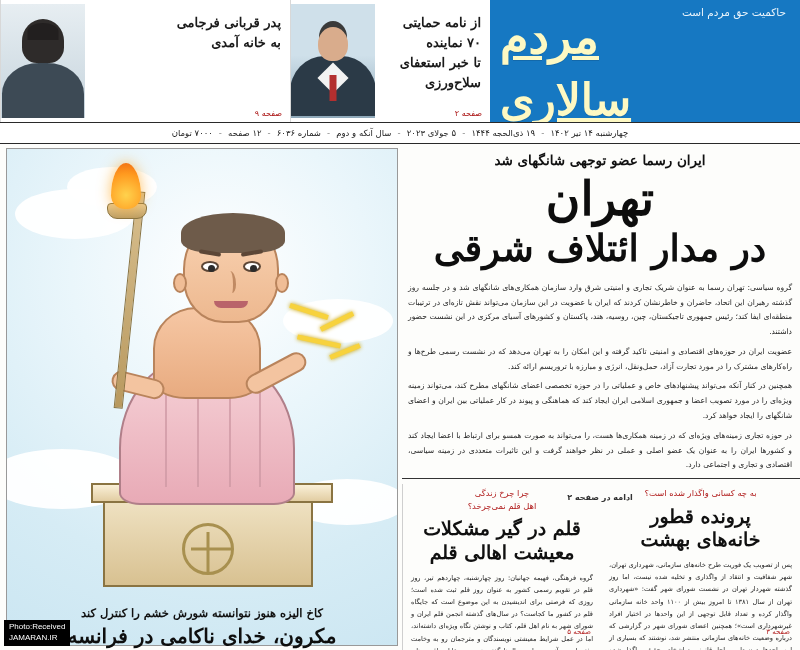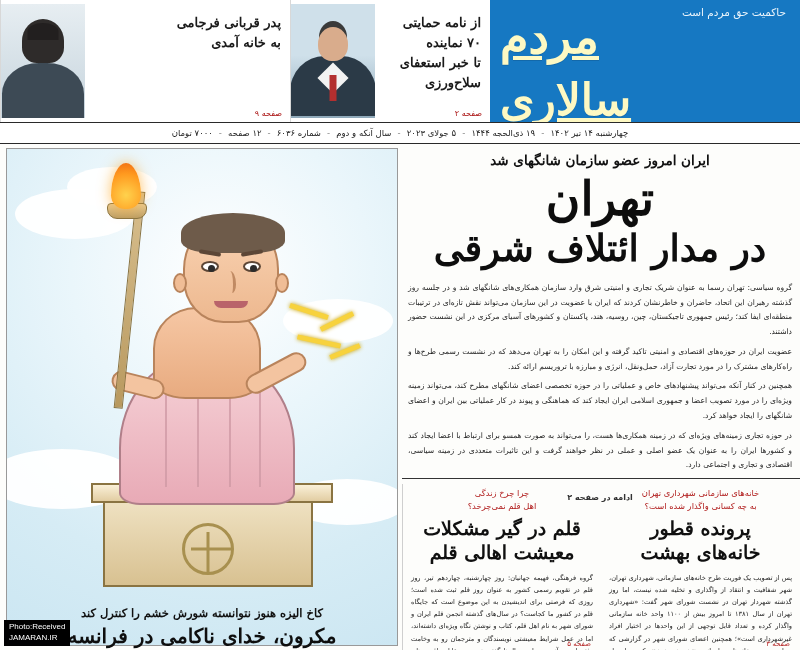--- a/index.html
+++ b/index.html
@@ -201,21 +201,21 @@
     font-family: "DejaVu Serif", "Liberation Serif", serif;
     font-weight: bold; font-size: 19px; line-height: 1.25; color: #101010;
     margin-top: 5px;
   }
   .low-title span { display:block; }
   .low-body {
     margin-top: 7px;
     font-size: 6.6px; line-height: 1.85; text-align: justify; color: #222;
   }
   .low-page {
-    position:absolute; bottom: 2px; right: 10px;
+    position:absolute; bottom: 14px; right: 10px;
     font-size: 7px; color: #b01b1b;
   }
 
   
   .cartoon-wrap {
     position: absolute; top: 2px; left: 6px;
     width: 392px; height: 498px;
     border: 1px solid #999;
     background: #dff0f6;
     overflow: hidden;
@@ -418,39 +418,38 @@
     <span>شماره ۶۰۳۶</span>
       <span class="sep">-</span>
     <span>۱۲ صفحه</span>
       <span class="sep">-</span>
     <span>۷۰۰۰ تومان</span>
   </div>
 
   <div class="main">
 
     <div class="lead">
-      <div class="kicker">ایران امروز عضو سازمان شانگهای شد</div>
+      <div class="kicker">ایران رسما عضو توجهی شانگهای شد</div>
       <div class="lead-h1">
         <span>تهران</span>
         <span class="l2">در مدار ائتلاف شرقی</span>
       </div>
       <div class="lead-body">
         <p>گروه سیاسی: تهران رسما به عنوان شریک تجاری و امنیتی شرق وارد سازمان همکاری‌های شانگهای شد و در جلسه روز گذشته رهبران این اتحاد، حاضران و خاطرنشان کردند که ایران با عضویت در این سازمان می‌تواند نقش تازه‌ای در ترتیبات منطقه‌ای ایفا کند؛ رئیس جمهوری تاجیکستان، چین، روسیه، هند، پاکستان و کشورهای آسیای مرکزی در این نشست حضور داشتند.</p>
         <p>عضویت ایران در حوزه‌های اقتصادی و امنیتی تاکید گرفته و این امکان را به تهران می‌دهد که در نشست رسمی طرح‌ها و راه‌کارهای مشترک را در مورد تجارت آزاد، حمل‌ونقل، انرژی و مبارزه با تروریسم ارائه کند.</p>
         <p>همچنین در کنار آنکه می‌تواند پیشنهادهای خاص و عملیاتی را در حوزه تخصصی اعضای شانگهای مطرح کند، می‌تواند زمینه ویژه‌ای را در مورد تصویب اعضا و جمهوری اسلامی ایران ایجاد کند که هماهنگی و پیوند در کار عملیاتی بین ایران و اعضای شانگهای را ایجاد خواهد کرد.</p>
         <p>در حوزه تجاری زمینه‌های ویژه‌ای که در زمینه همکاری‌ها هست، را می‌تواند به صورت همسو برای ارتباط با اعضا ایجاد کند و کشورها ایران را به عنوان یک عضو اصلی و عملی در نظر خواهند گرفت و این تاثیرات متعددی در زمینه سیاسی، اقتصادی و تجاری و اجتماعی دارد.</p>
       </div>
       <div class="lead-more">ادامه در صفحه ۲</div>
     </div>
 
     <div class="lowrow">
 
       <div class="lowcol">
         <div class="low-kicker">
-          <span>خانه‌های سازمانی شهرداری تهران</span>
           <span>به چه کسانی واگذار شده است؟</span>
         </div>
         <div class="low-title">
           <span>پرونده قطور</span>
           <span>خانه‌های بهشت</span>
         </div>
         <div class="low-body">پس از تصویب یک فوریت طرح خانه‌های سازمانی، شهرداری تهران، شهر شفافیت و انتقاد از واگذاری و تخلیه شده نیست، اما روز گذشته شهردار تهران در نشست شورای شهر گفت: «شهرداری تهران از سال ۱۳۸۱ تا امروز بیش از ۱۱۰۰ واحد خانه سازمانی واگذار کرده و تعداد قابل توجهی از این واحدها در اختیار افراد غیرشهرداری است»؛ همچنین اعضای شورای شهر در گزارشی که درباره وضعیت خانه‌های سازمانی منتشر شد، نوشتند که بسیاری از این واحدها بدون طی مراحل قانونی به اشخاص حقیقی واگذار شده و موضوع رسیدگی به آن در کمیسیون‌های تخصصی در جریان است.</div>
         <div class="low-page">صفحه ۳</div>
       </div>
 

